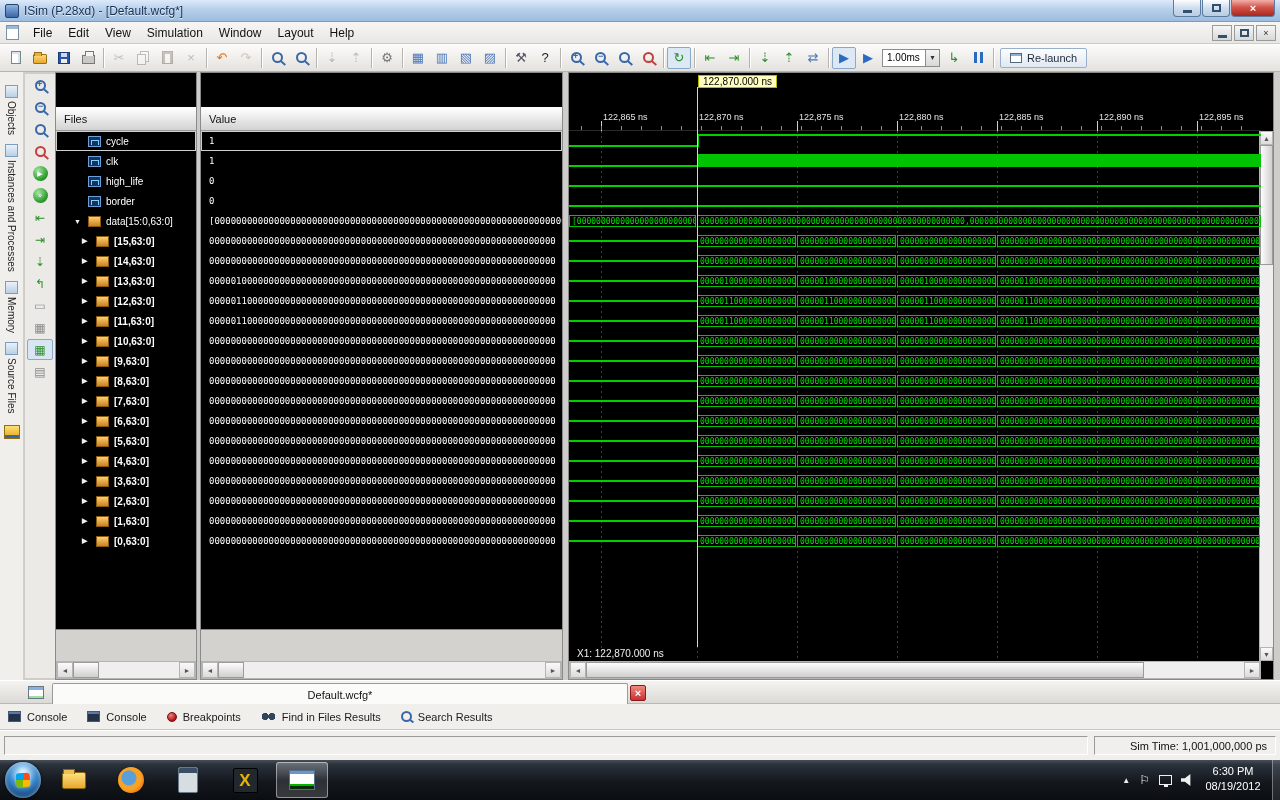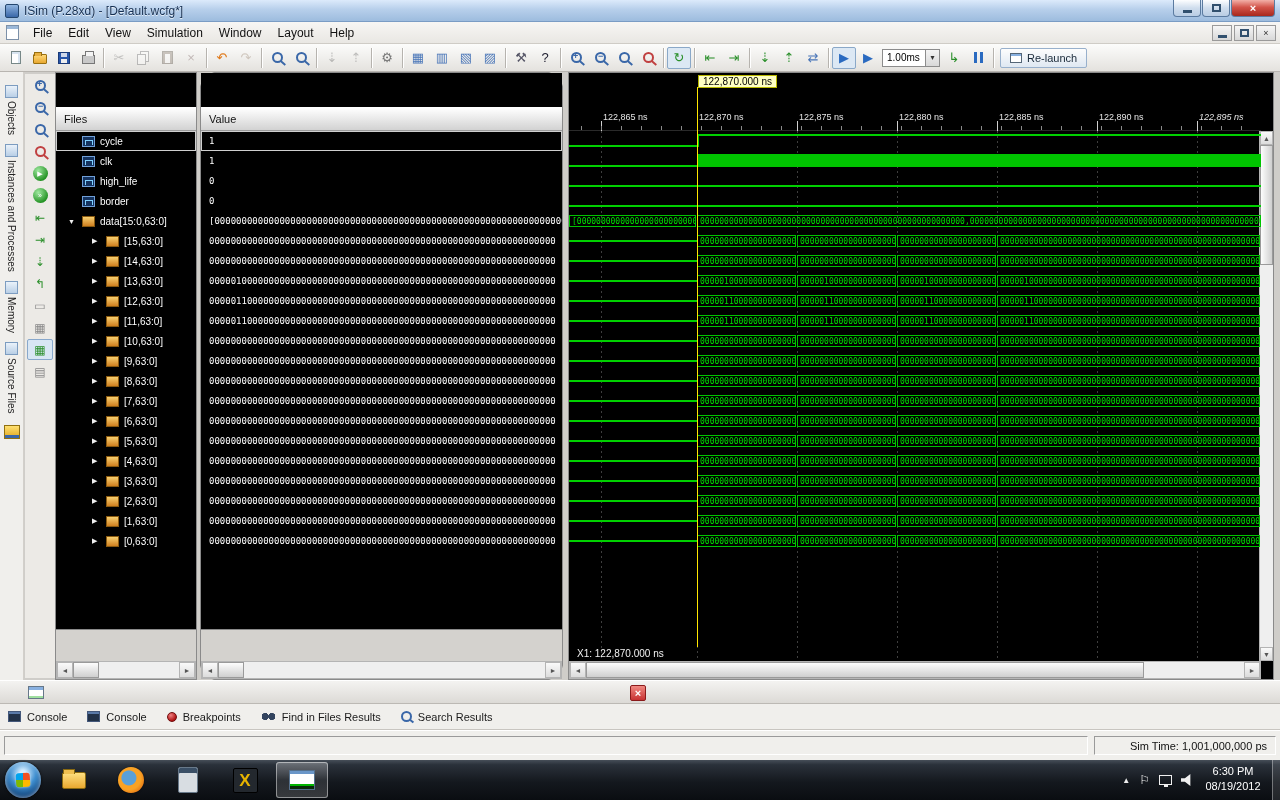--- a/index.html
+++ b/index.html
@@ -80,31 +80,31 @@
   .vtoolbar { position:absolute; left:25px; top:2px; width:30px; height:604px; background:#eceae6; }
   .vbtn { width:26px; height:21px; margin:1px auto; display:flex; align-items:center; justify-content:center; border:1px solid transparent; border-radius:2px; }
   .vbtn .tglyph { font-size:12px; }
   .vbtn.pressed { background:#d8e6f4; border-color:#88a8cc; }
   .ball { width:15px; height:15px; border-radius:50%; background:radial-gradient(circle at 35% 30%,#9fe89f,#1f8f1f 75%);
     display:flex; align-items:center; justify-content:center; }
   .ballg { color:#fff; font-size:7px; line-height:1; }
 
   .panel { position:absolute; top:0; height:608px; border:1px solid #8a8a8a; background:#000; }
   .name-panel  { left:55px;  width:142px; }
-  .value-panel { left:200px; width:363px;border-radius:17px; }
+  .value-panel { left:200px; width:363px; }
   .wave-panel  { left:568px; width:706px; }
 
   .panel-head { height:34px; background:#000; position:relative; }
   .col-head { height:24px; background:linear-gradient(#ffffff,#d2d2d2); border-top:1px solid #fff; border-bottom:1px solid #9a9a9a;
     color:#111; font-size:11px; display:flex; align-items:center; padding-left:8px; }
   .panel-body { position:absolute; top:58px; left:0; right:0; bottom:50px; background:#000; overflow:hidden; }
   .panel-gray { position:absolute; left:0; right:0; bottom:18px; height:32px; background:#d4d2ce; border-top:1px solid #8a8a8a; }
 
-  .srow { height:20px; display:flex; align-items:center; color:#fff; font-size:10px; padding-left:12px; white-space:nowrap; overflow:hidden; }
-  .srow.child { padding-left:36px; }
+  .srow { height:20px; display:flex; align-items:center; color:#fff; font-size:10px; padding-left:18px; white-space:nowrap; overflow:hidden; }
+  .srow.child { padding-left:26px;font-weight:bold; }
   .srow.sel { box-shadow:inset 0 0 0 1px #cfcfcf; }
   .exp { width:14px; font-size:7px; color:#f0f0f0; flex:none; }
   .sicon { width:13px; height:11px; margin-right:5px; flex:none; }
   .ibus { background:linear-gradient(#f8d070,#d08020); border:1px solid #8a5a10; }
   .ibit { background:#15335f; border:1px solid #6f9fd8; position:relative; }
   .ibit::after { content:""; position:absolute; left:2px; top:3px; width:6px; height:4px;
     border-left:1px solid #7fd0ff; border-top:1px solid #7fd0ff; border-right:1px solid #7fd0ff; }
   .vrow { height:20px; display:flex; align-items:center; color:#fff; font:9px "DejaVu Sans Mono",monospace; padding-left:8px; white-space:nowrap; overflow:hidden; }
   .vrow.sel { box-shadow:inset 0 0 0 1px #cfcfcf; }
 
@@ -617,21 +617,21 @@
         <div class="tick-label" style="left: 130px;">122,870 ns</div>
         <div class="tick-mark" style="left: 128px;"></div>
         <div class="tick-label" style="left: 230px; text-align: right;">122,875 ns</div>
         <div class="tick-mark" style="left: 228px;"></div>
         <div class="tick-label" style="left: 330px;">122,880 ns</div>
         <div class="tick-mark" style="left: 328px;"></div>
         <div class="tick-label" style="left: 430px;">122,885 ns</div>
         <div class="tick-mark" style="left: 428px;"></div>
         <div class="tick-label" style="left: 530px;">122,890 ns</div>
         <div class="tick-mark" style="left: 528px;"></div>
-        <div class="tick-label" style="left: 630px; font-style: italic;">122,895 ns</div>
+        <div class="tick-label" style="left: 630px;">122,895 ns</div>
         <div class="tick-mark" style="left: 628px;"></div>
       </div>
     <div class="wave-body">
       <div class="wave-gridlines">
           <div class="gridline" style="left: 32px;"></div>
           <div class="gridline" style="left: 128px;"></div>
           <div class="gridline" style="left: 228px;"></div>
           <div class="gridline" style="left: 328px;"></div>
           <div class="gridline" style="left: 428px;"></div>
           <div class="gridline" style="left: 528px;"></div>
@@ -785,20 +785,23 @@
       <span class="sb-track">
           <span class="sb-thumb" style="width:558px"></span>
         </span>
       <span class="sb-btn">►</span>
     </div>
   </div>
 </div>
 
 <div class="doctab-bar">
   <span class="doctab-icon"></span>
+  <div class="doc-tab">
+    <span>Default.wcfg*</span>
+  </div>
   <div class="tab-close">
       <span>×</span>
     </div>
 </div>
 
 <div class="btabs">
     <div class="btab">
       <span class="bt-ic bt-console"></span>
       <span>Console</span>
     </div>

